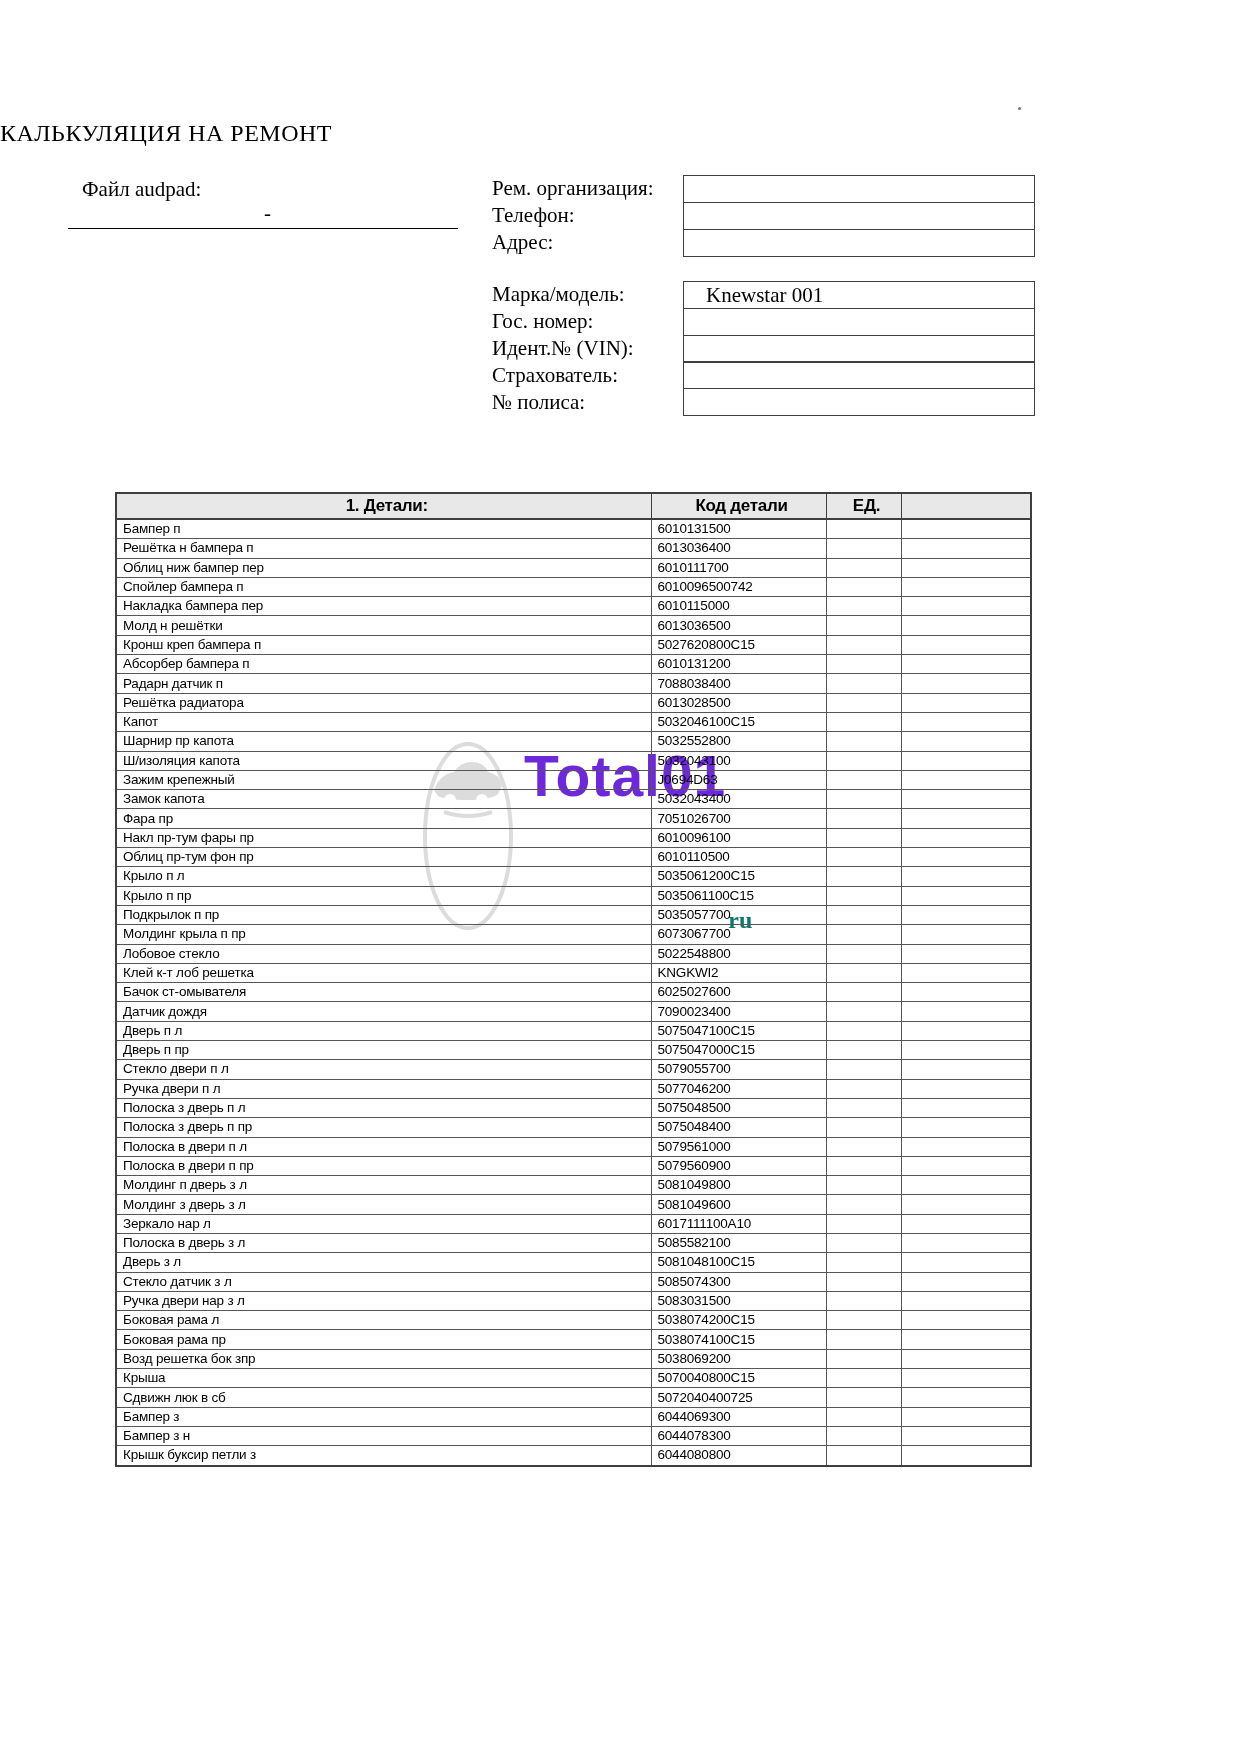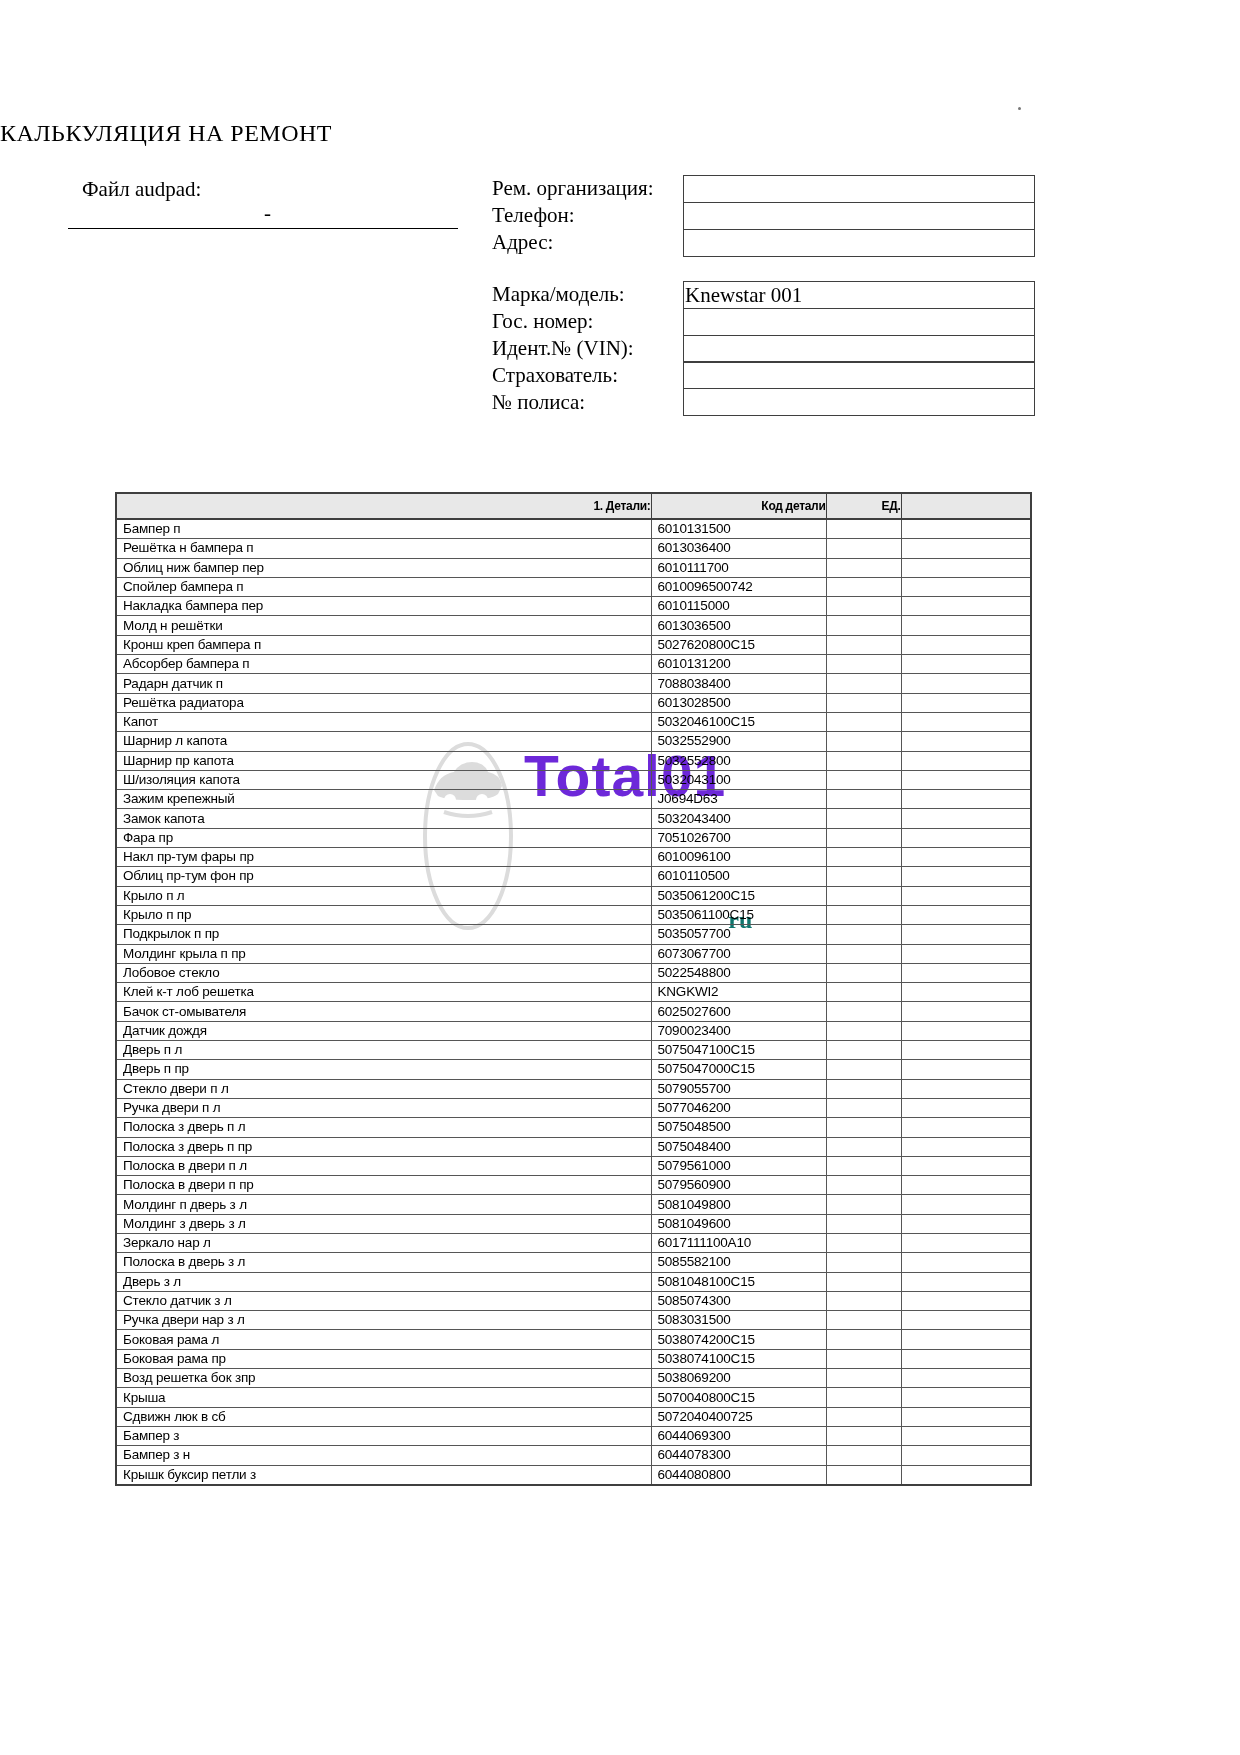--- a/index.html
+++ b/index.html
@@ -47,21 +47,21 @@
   .box-col{left:683px;width:352px;}
   .org-boxes{top:175px;}
   .veh-boxes{top:281px;}
   .field-box{
     box-sizing:border-box;
     width:352px;height:28px;
     border:1.2px solid #3f3f3f;
     margin-top:-1.2px;
     background:transparent;
     font-size:21px;line-height:26px;
-    padding-left:1px;
+    padding-left:22px;
     font-family:"Liberation Serif", serif;
     white-space:nowrap;
   }
   .box-col .field-box:first-child{margin-top:0;}
 
   
   .watermark{
     top:738px;left:420px;
     display:flex;align-items:flex-start;
     color:#d9d9d9;
@@ -94,23 +94,23 @@
     font-family:"Liberation Sans", sans-serif;
   }
   .parts-table col.c1{width:535px;}
   .parts-table col.c2{width:175px;}
   .parts-table col.c3{width:75px;}
   .parts-table col.c4{width:130px;}
   .parts-table th{
     background:#e8e8e8;
     border:1.4px solid #3f3f3f;
     border-bottom:2px solid #3f3f3f;
-    font-size:12px;
+    font-size:17px;
     font-weight:bold;
-    text-align:right;
+    text-align:center;
     height:24px;
     padding:0 0 0 6px;
     letter-spacing:-0.3px;
     white-space:nowrap;
   }
   .parts-table td{
     border:1.1px solid #565656;
     font-size:13.5px;
     height:18.3px;
     line-height:18px;
@@ -248,26 +248,20 @@
     <td></td>
     <td></td>
   </tr>
       <tr>
     <td>Капот</td>
     <td>5032046100C15</td>
     <td></td>
     <td></td>
   </tr>
       <tr>
-    <td>Шарнир л капота</td>
-    <td>5032552900</td>
-    <td></td>
-    <td></td>
-  </tr>
-      <tr>
     <td>Шарнир пр капота</td>
     <td>5032552800</td>
     <td></td>
     <td></td>
   </tr>
       <tr>
     <td>Ш/изоляция капота</td>
     <td>5032043100</td>
     <td></td>
     <td></td>

